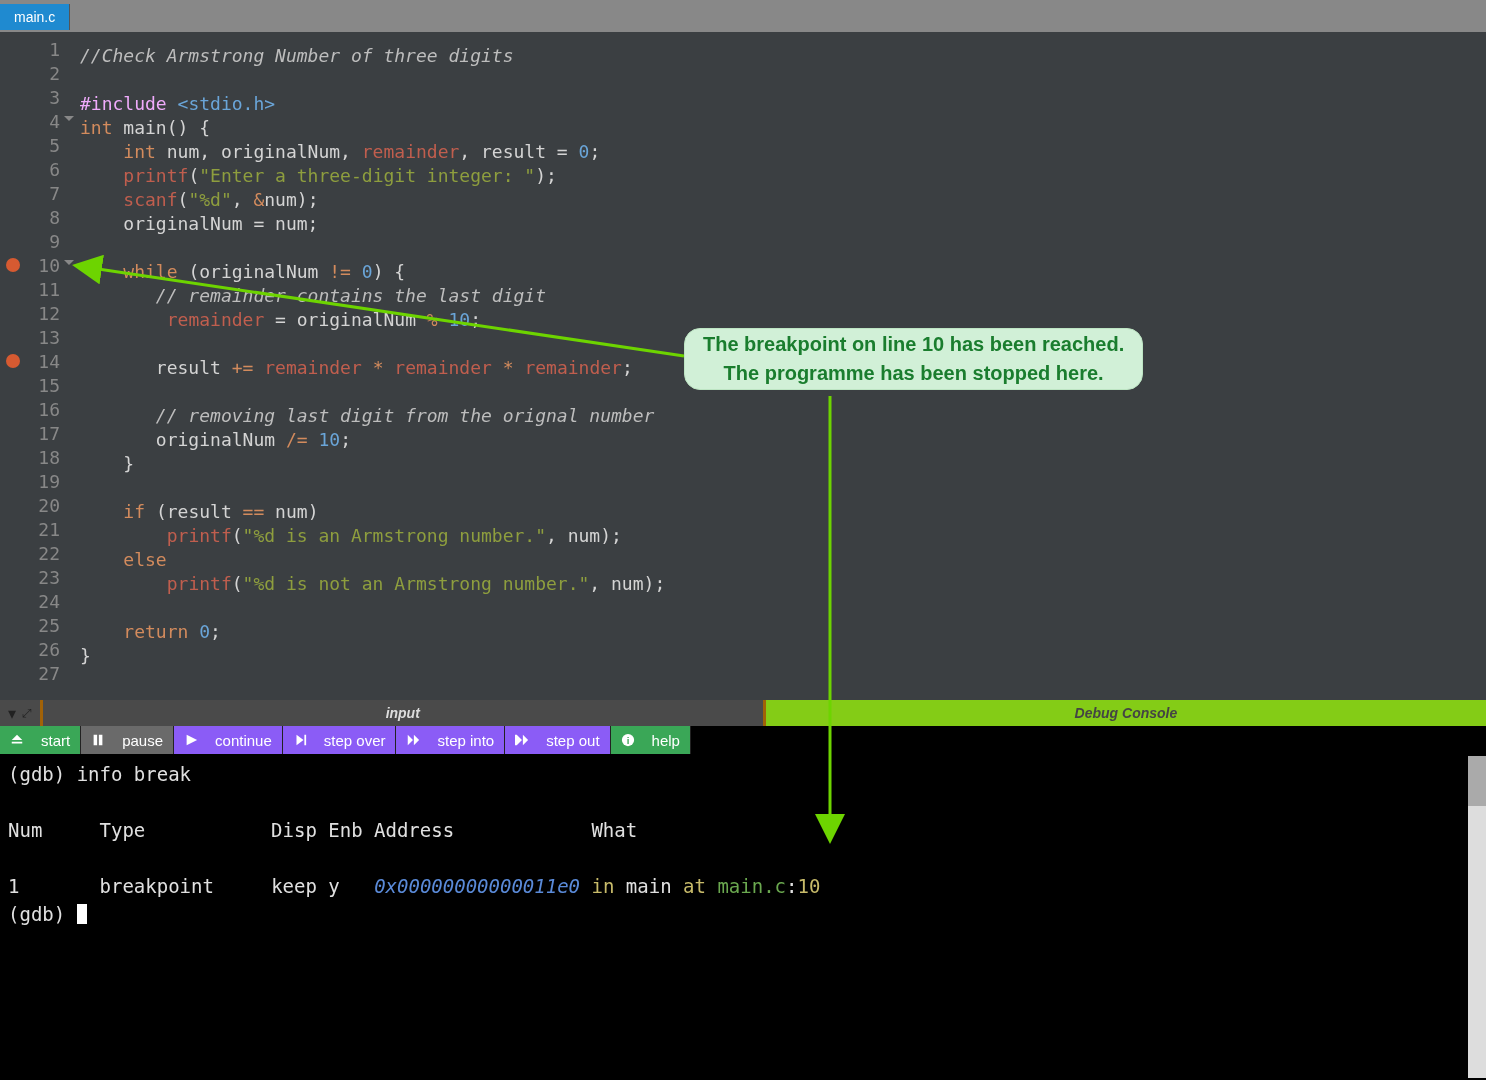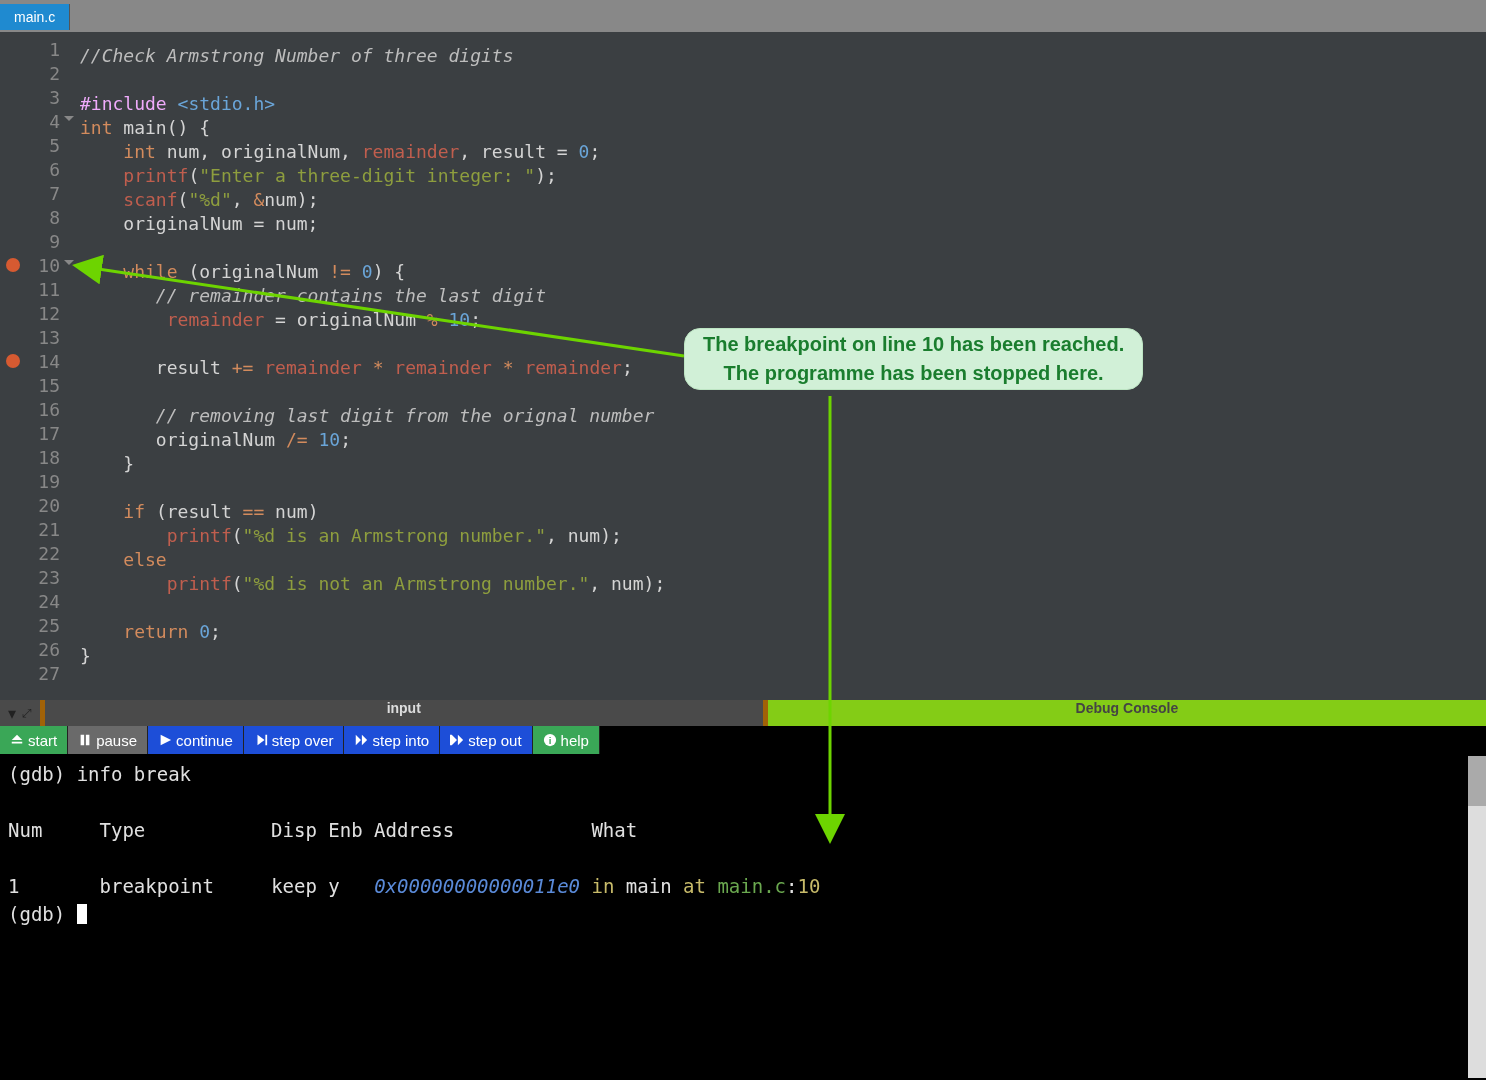--- a/index.html
+++ b/index.html
@@ -122,53 +122,54 @@
   .panel-bar .ctrlbox {
     display: flex;
     align-items: center;
     gap: 6px;
     padding: 0 8px;
     background: #4a4a4a;
   }
   .panel-bar .ptab {
     flex: 1;
     display: flex;
-    align-items: flex-start;
+    align-items: center;
     justify-content: center;
     color: #ddd;
-    border-left: 5px solid #a16207;
+    border-left: 3px solid #a16207;
     cursor: pointer;
+    font-style: italic;
   }
   .panel-bar .ptab.inactive {
     background: #84cc16;
     color: #444;
   }
   .panel-bar .ptab.active {
     background: #4a4a4a;
     font-weight: bold;
   }
   .dbg-buttons {
     display: flex;
     height: 28px;
     background: #000;
   }
   .dbg-btn {
     display: flex;
     align-items: center;
-    gap: 4px;
+    gap: 17px;
     padding: 0 10px;
     font-family: sans-serif;
     font-size: 15px;
     color: #fff;
     border-right: 1px solid #222;
     cursor: pointer;
   }
   .dbg-btn.green { background: #3aa757; }
   .dbg-btn.grey  { background: #6a6a6a; }
-  .dbg-btn.blue  { background: #1d4ed8; }
+  .dbg-btn.blue  { background: #8b5cf6; }
   .dbg-btn.help  { background: #3aa757; }
   .dbg-btn svg { width: 14px; height: 14px; fill: #fff; }
   .console {
     background: #000;
     color: #e0e0e0;
     font-size: 19px;
     line-height: 28px;
     padding: 6px 8px 40px 8px;
     height: 330px;
     white-space: pre;

